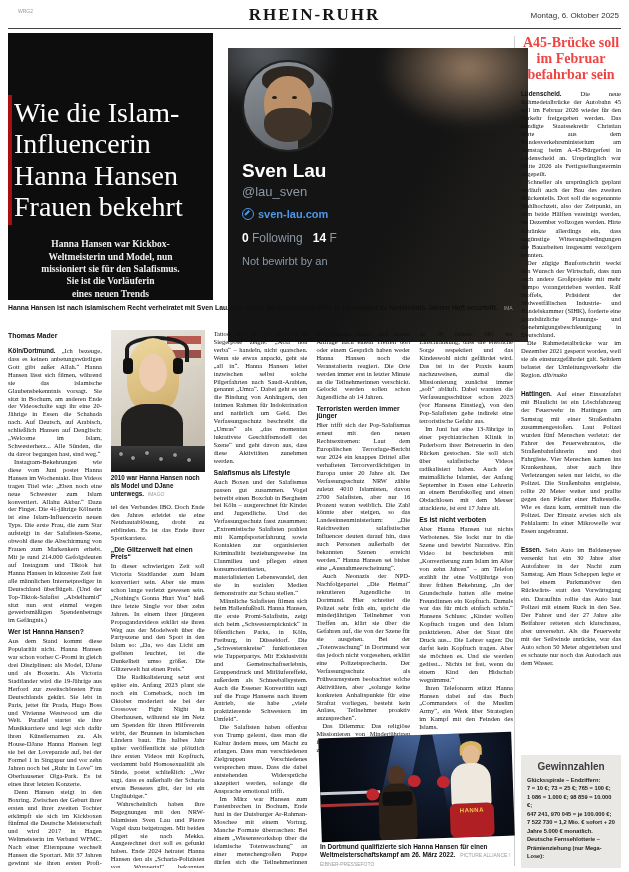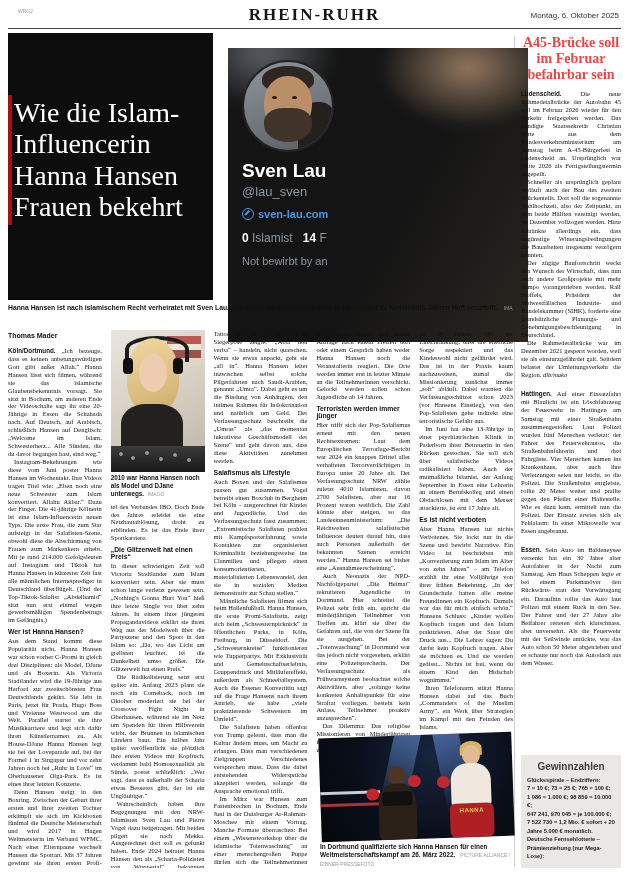--- a/index.html
+++ b/index.html
@@ -120,20 +120,25 @@
   <div class="edition-date">Montag, 6. Oktober 2025</div>
   <div class="masthead-rule"></div>
   <div class="divider-v"></div>
 
   <div class="lead-box">
     <div class="accent-bar"></div>
     <h1 class="lead-hl">Wie die Islam-
 Influencerin
 Hanna Hansen
 Frauen bekehrt</h1>
+    <p class="lead-sub">Hanna Hansen war Kickbox-
+Weltmeisterin und Model, nun
+missioniert sie für den Salafismus.
+Sie ist die Vorläuferin
+eines neuen Trends</p>
   </div>
 
   <figure class="lead-photo">
     <div class="lp-shoulder"></div>
     <div class="lp-hand"></div>
     <div class="tw">
       <div class="tw-avatar">
         <div class="av-second"></div>
           <div class="av-hair"></div>
           <div class="av-face"></div>
@@ -142,21 +147,21 @@
         <div class="av-beard"></div>
       </div>
       <div class="tw-name">Sven Lau</div>
       <div class="tw-handle">@lau_sven</div>
       <div class="tw-link">
         <span class="link-icon"></span>
         <span>sven-lau.com</span>
       </div>
       <div class="tw-stats">
         <b>0</b>
-        <span>Islamist</span>&nbsp;&nbsp;
+        <span>Following</span>&nbsp;&nbsp;
         <b>14</b>
         <span>F</span>
       </div>
       <div class="tw-note">Not bewirbt by an</div>
     </div>
 
   </figure>
   <div class="lead-caption">
     <span>Hanna Hansen ist nach islamischem Recht verheiratet mit Sven Lau. Der wurde als Terrorhelfer 2017 in Düsseldorf zu fünfeinhalb Jahren Haft verurteilt.</span>
     <span class="credit">IMAGO</span>

